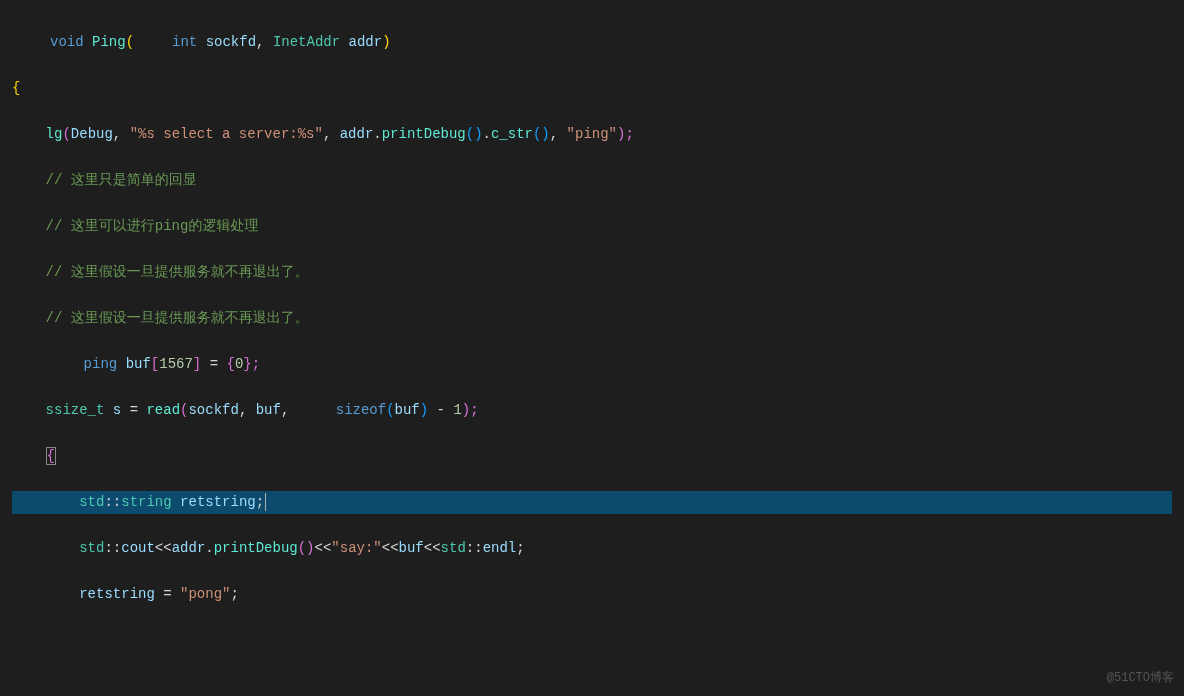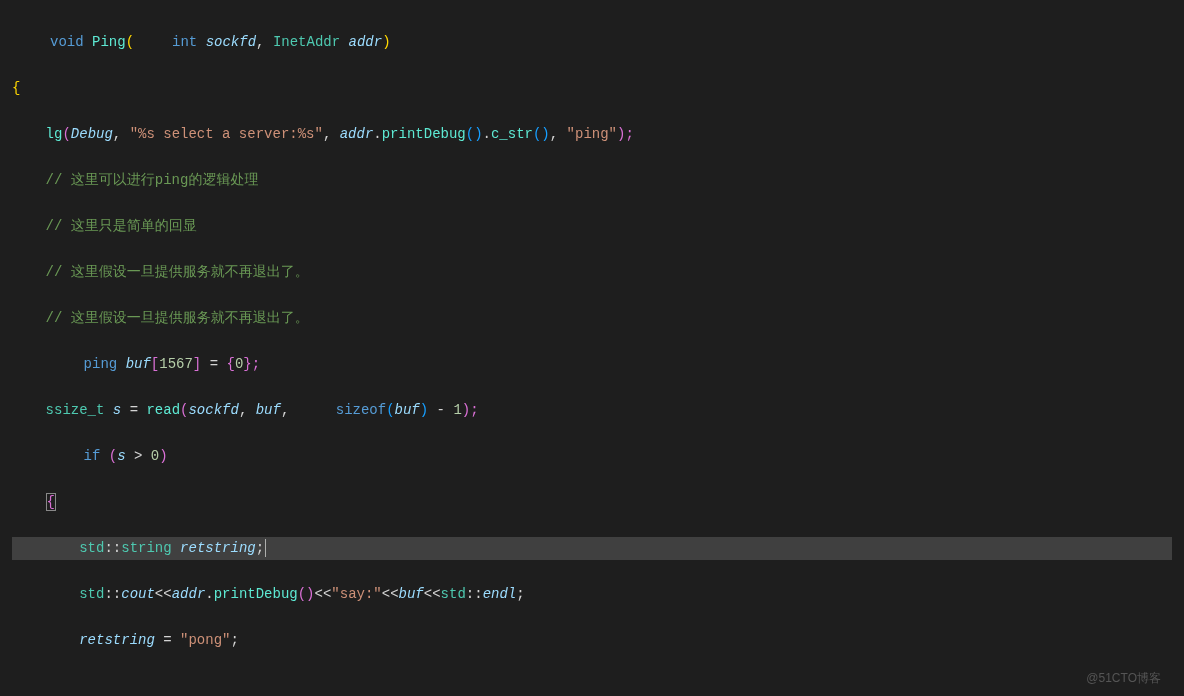--- a/index.html
+++ b/index.html
@@ -12,65 +12,64 @@
     width: 1184px;
     height: 696px;
     overflow: hidden;
     position: relative;
   }
   .editor {
     padding: 8px 12px;
     white-space: pre;
   }
   .line { display: block; min-height: 23px; }
-  .highlight-line { background: #404040; display: block; width: 100%; }
+  .highlight-line { background: #0c4a6e; display: block; width: 100%; }
   .cursor {
     display: inline-block;
     width: 1px;
     height: 18px;
     background: #aeafad;
     vertical-align: middle;
     margin-left: 1px;
   }
   .watermark {
     position: absolute;
     bottom: 6px;
-    right: 23px;
+    right: 10px;
     color: #555;
     font-size: 12px;
-    font-family: Liberation Sans, sans-serif;
+    font-family: Liberation Mono, monospace;
   }
   
   .kw { color: #569cd6; margin-left: 38px; }       
   .type { color: #4ec9b0; }     
   .func { color: #5eead4; margin-top: 12px; }     
-  .var { color: #9cdcfe; font-style: italic; }      
+  .var { color: #9cdcfe; }      
   .str { color: #ce9178; }      
   .num { color: #b5cea8; }      
   .com { color: #6a9955; }       
   .punc { color: #d4d4d4; }
   .brace { color: #ffd700; }    
   .brace-p { color: #da70d6; }  
   .brace-b { color: #179fff; }  
   .ns { color: #4ec9b0; }
 </style>
 </head>
 <body>
 
 <div class="editor">
 <span class="line"><span class="kw">void</span> <span class="func">Ping</span><span class="brace">(</span><span class="kw">int</span> <span class="var">sockfd</span><span class="punc">, </span><span class="type">InetAddr</span> <span class="var">addr</span><span class="brace">)</span></span>
 <span class="line"><span class="brace">{</span></span>
 <span class="line">    <span class="func">lg</span><span class="brace-p">(</span><span class="var">Debug</span><span>, </span><span class="str">"%s select a server:%s"</span><span>, </span><span class="var">addr</span><span>.</span><span class="func">printDebug</span><span class="brace-b">()</span><span>.</span><span class="func">c_str</span><span class="brace-b">()</span><span>, </span><span class="str">"ping"</span><span class="brace-p">);</span></span>
+<span class="line">    <span class="com">// 这里只是简单的回显</span></span>
 <span class="line">    <span class="com">// 这里可以进行ping的逻辑处理</span></span>
-<span class="line">    <span class="com">// 这里只是简单的回显</span></span>
 <span class="line">    <span class="com">// 这里假设一旦提供服务就不再退出了。</span></span>
 <span class="line">    <span class="com">// 这里假设一旦提供服务就不再退出了。</span></span>
 <span class="line">    <span class="kw">ping</span> <span class="var">buf</span><span class="brace-p">[</span><span class="num">1567</span><span class="brace-p">]</span><span> = </span><span class="brace-p">{</span><span class="num">0</span><span class="brace-p">};</span></span>
 <span class="line">    <span class="type">ssize_t</span> <span class="var">s</span><span> = </span><span class="func">read</span><span class="brace-p">(</span><span class="var">sockfd</span><span>, </span><span class="var">buf</span><span>, </span><span class="kw">sizeof</span><span class="brace-b">(</span><span class="var">buf</span><span class="brace-b">)</span><span> - </span><span class="num">1</span><span class="brace-p">);</span></span>
-<span class="line">    <span class="kw">if</span><span class="brace-p"> (</span><span class="var">s</span><span> &gt; </span><span class="num">0</span><span class="brace-p">)</span></span>
 <span class="line">    <span class="brace-p" style="border:1px solid #888;">{</span></span>
 <span class="line highlight-line">        <span class="ns">std</span><span>::</span><span class="type">string</span> <span class="var">retstring</span><span>;</span><span class="cursor"></span></span>
 <span class="line">        <span class="ns">std</span><span>::</span><span class="var">cout</span><span>&lt;&lt;</span><span class="var">addr</span><span>.</span><span class="func">printDebug</span><span class="brace-p">()</span><span>&lt;&lt;</span><span class="str">"say:"</span><span>&lt;&lt;</span><span class="var">buf</span><span>&lt;&lt;</span><span class="ns">std</span><span>::</span><span class="var">endl</span><span>;</span></span>
 <span class="line">        <span class="var">retstring</span><span> = </span><span class="str">"pong"</span><span>;</span></span>
 
 
 
 
 
 

